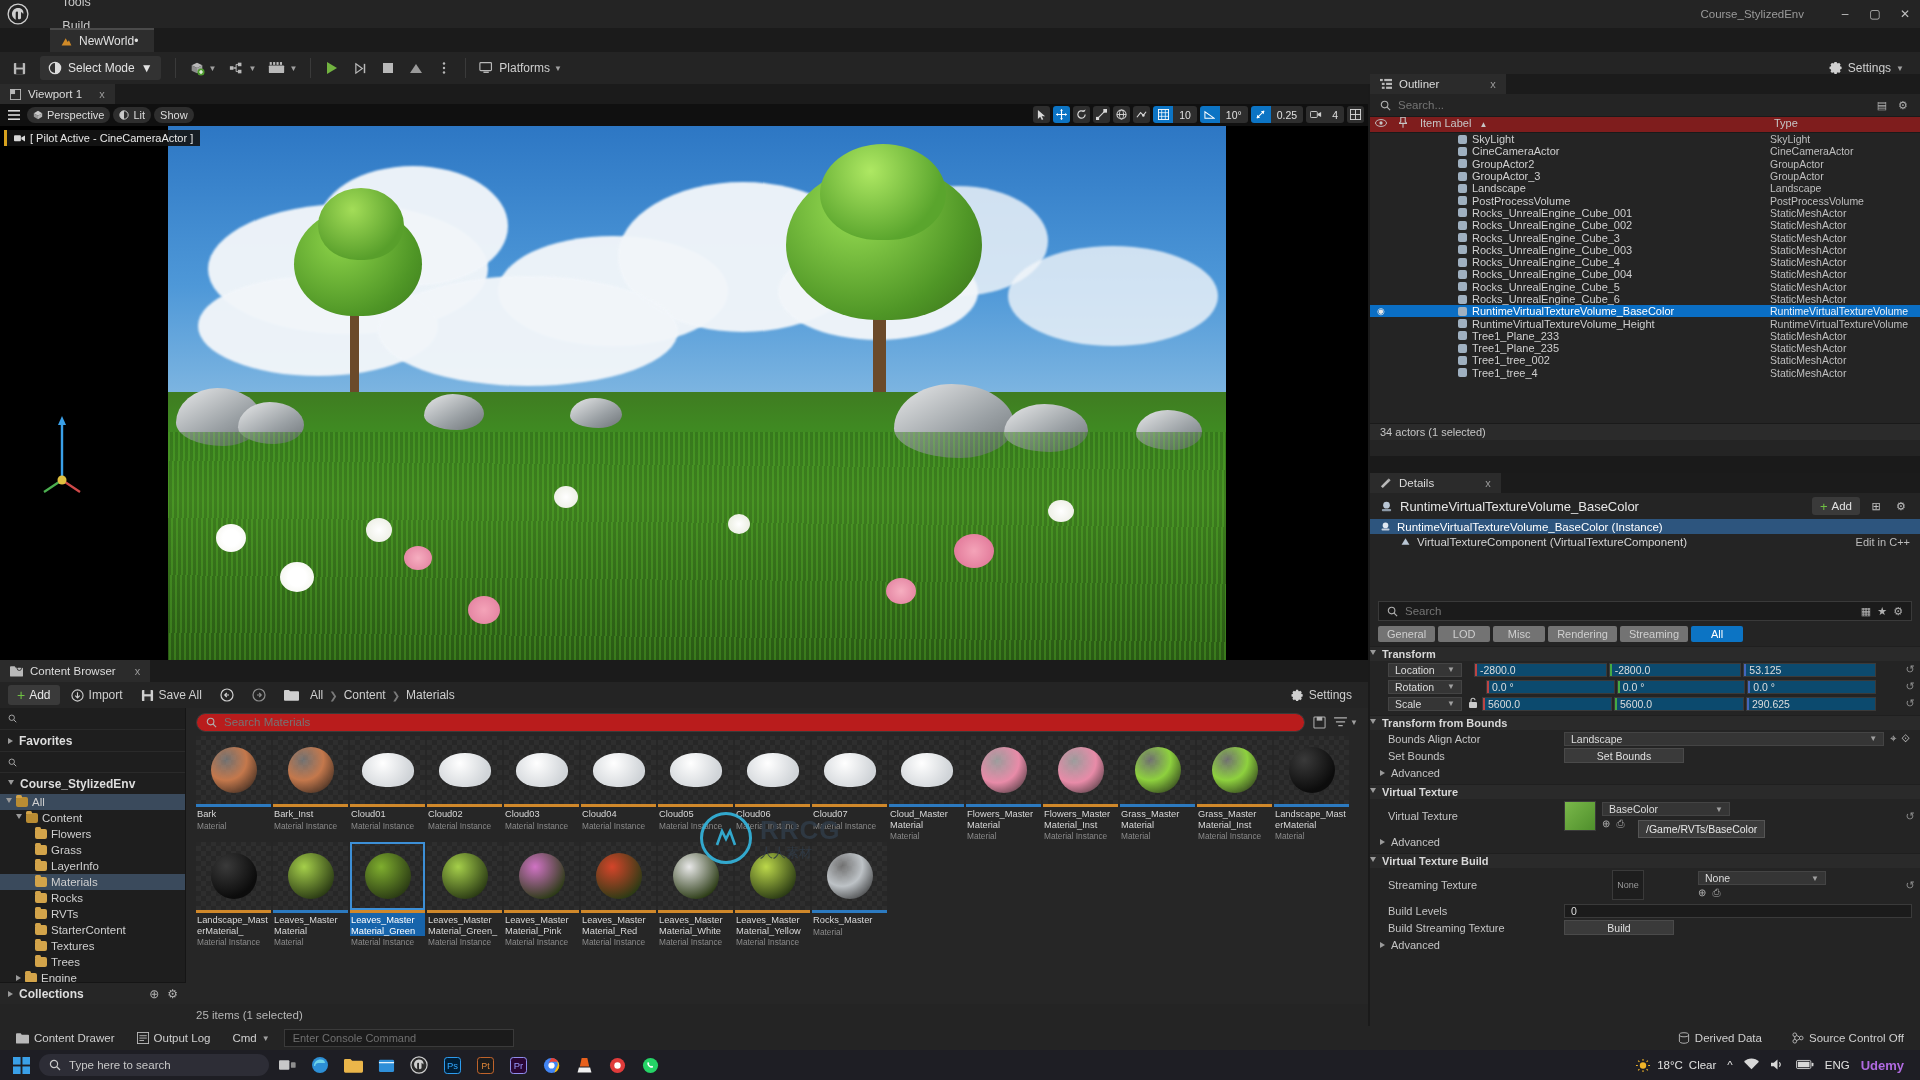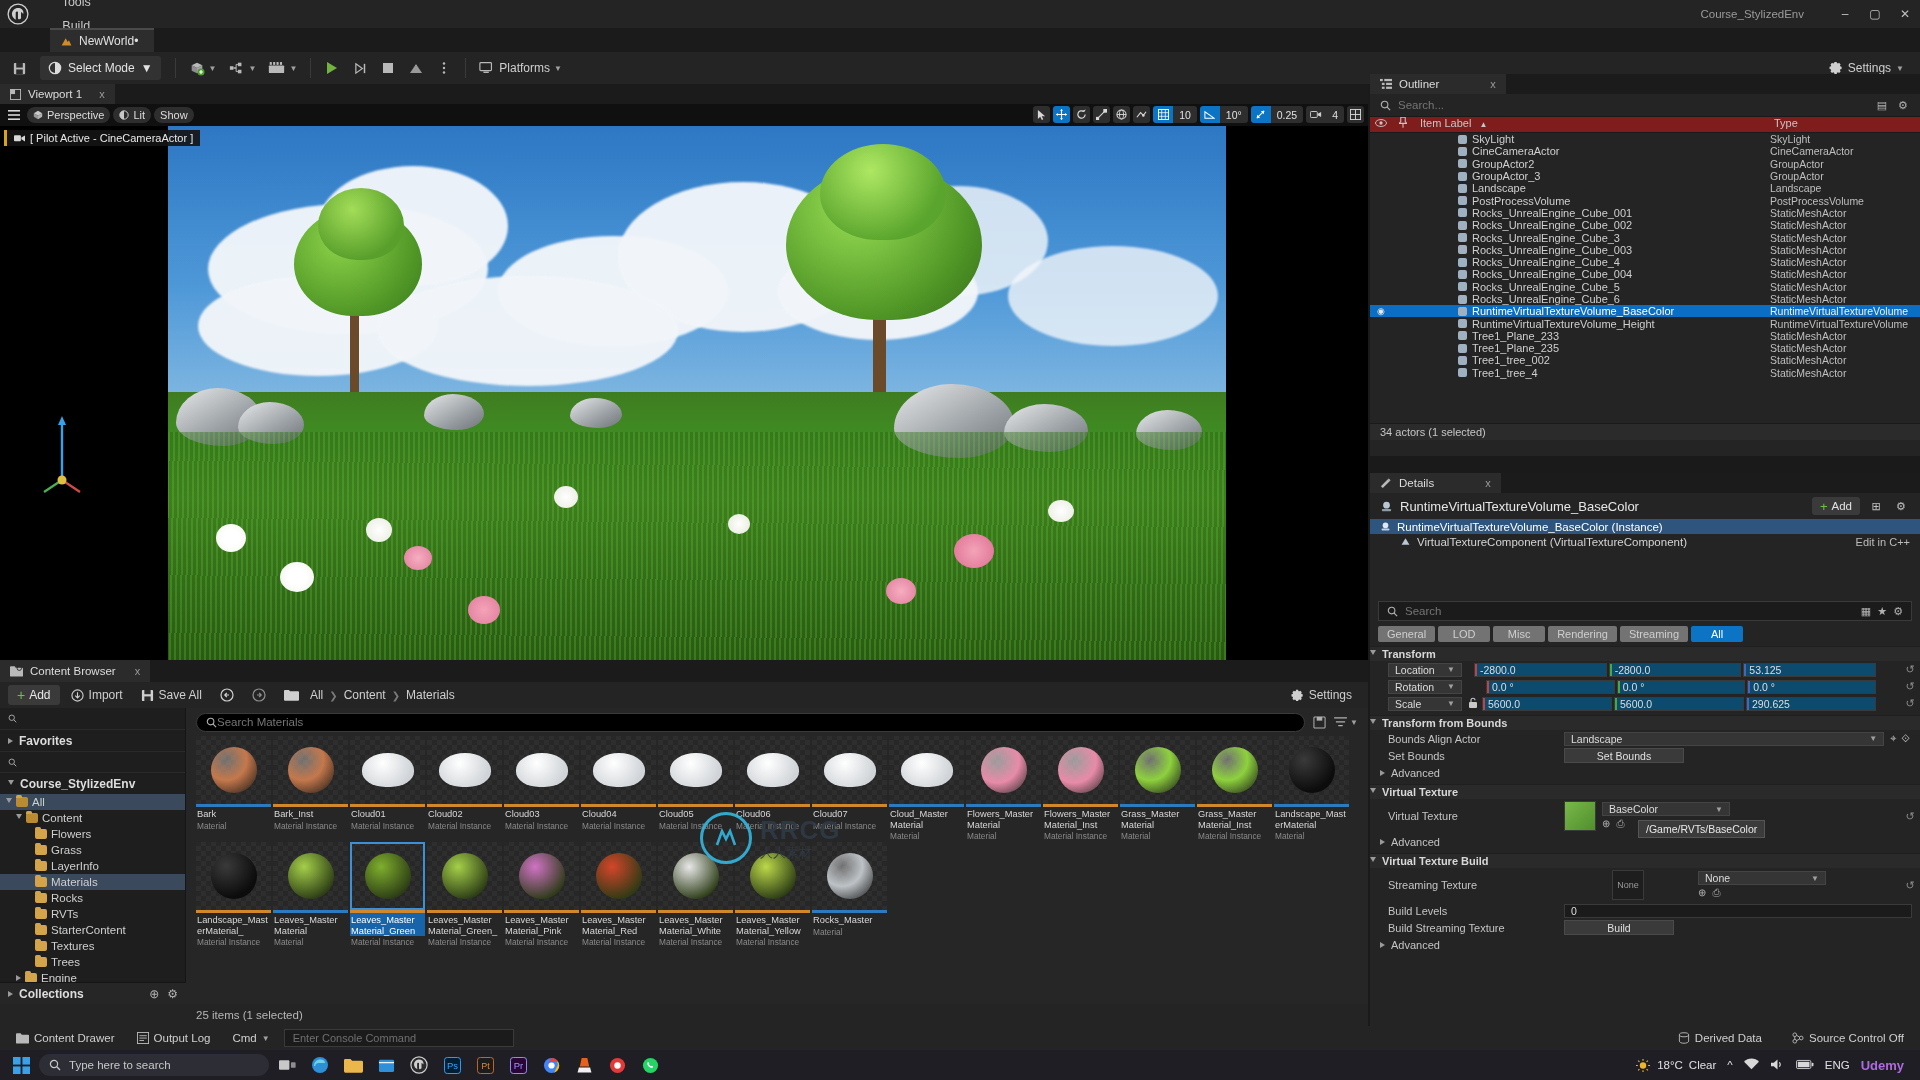--- a/index.html
+++ b/index.html
@@ -126,22 +126,22 @@
     position:relative; flex:none;}
   .fold::before{content:"";position:absolute;left:0;top:-2.5px;width:6px;height:3px;
     background:#d3a44a;border-radius:1.5px 1.5px 0 0;}
   .fold.open{background:#b98c33;}
   .collections { position:absolute; left:0; bottom:0; width:186px; height:22px; background:#262626;
     border-top:1px solid #151515; display:flex; align-items:center; padding:0 8px; gap:6px;
     font-size:12px; color:#ddd; font-weight:bold;}
 
   .cb-right { flex:1; position:relative; background:#262626; }
   .asset-srch { height:24px; display:flex; align-items:center; gap:8px; padding:4px 10px 0 10px; }
-  .asset-srch .inp { flex:1; height:19px; background:#000000; border:1px solid #3a3a3a;
-    border-radius:10px; display:flex; align-items:center; gap:0; padding:0 9px; }
+  .asset-srch .inp { flex:1; height:19px; background:#b91c1c; border:1px solid #3a3a3a;
+    border-radius:10px; display:flex; align-items:center; gap:7px; padding:0 9px; }
   .asset-srch input { flex:1; background:transparent;border:0;outline:0;color:#bfbfbf;
     font-size:11.5px; font-family:inherit;}
   .grid { position:absolute; left:10px; top:28px; right:8px; display:flex; flex-wrap:wrap; gap:1px;}
   .cell { width:75px; margin-right:1px; }
   .thumb { width:75px; height:68px; position:relative; overflow:hidden;
     background:repeating-conic-gradient(#2e2e2e 0% 25%, #272727 0% 50%) 0/10px 10px; }
   .thumb .sphere { position:absolute; left:50%; top:50%; transform:translate(-50%,-50%);
     width:46px; height:46px; border-radius:50%; }
   .cell.sel .thumb { outline:2px solid #3d8fd6; outline-offset:-2px; }
   .cbar { height:3px; width:75px; }

